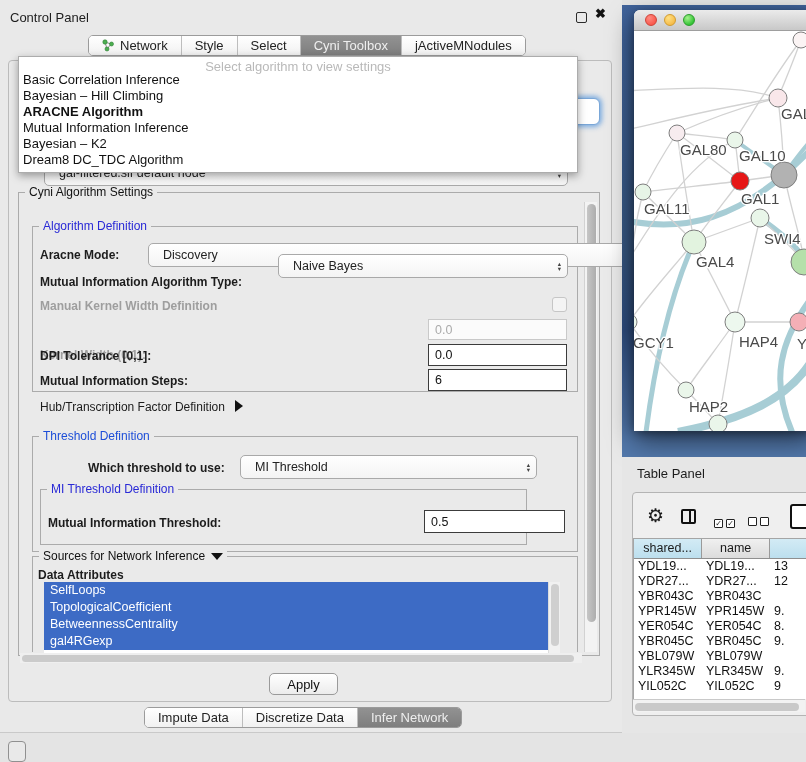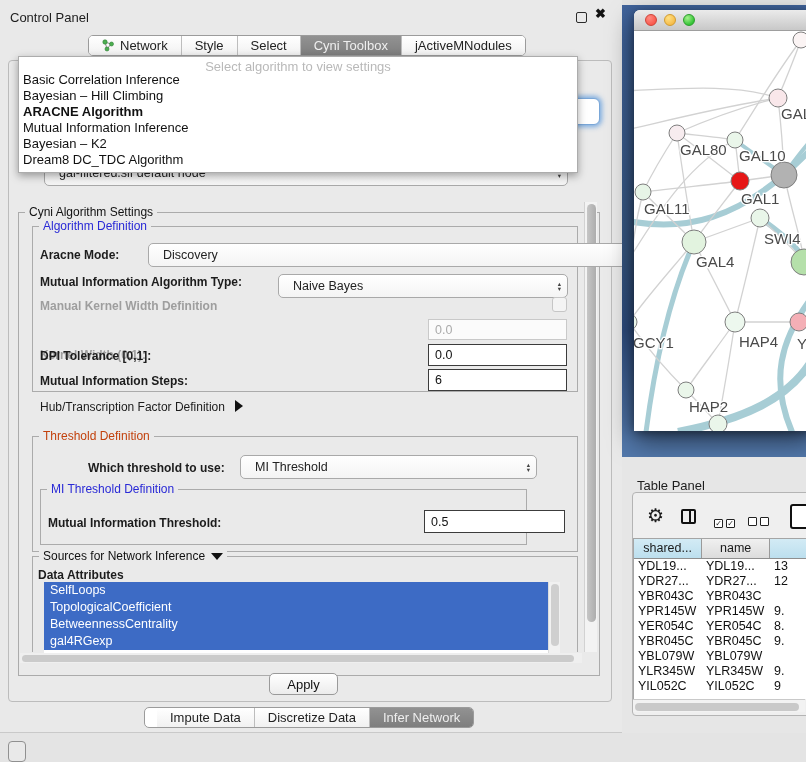--- a/index.html
+++ b/index.html
@@ -29,21 +29,21 @@
                  border:1px solid #7AA7D8; box-shadow:0 0 5px 2px rgba(95,155,220,.8); z-index:4; }
 
   .combo { background:linear-gradient(#ffffff,#f4f4f4); border:1px solid #A9A9A9; border-radius:5px;
            display:flex; align-items:center; font-size:12.5px; color:#222; padding:0 6px 0 14px; }
   .combo .arrows { margin-left:auto; display:flex; flex-direction:column; line-height:5px; font-size:6.5px; color:#444; }
   .gal-combo { left:44px; top:160px; width:524px; height:26px; z-index:2; }
 
   .group { border:1px solid #ABABAB; }
   .gtitle { position:absolute; top:-8px; left:6px; background:#EAEAEA; padding:0 4px; font-size:12px; color:#111; white-space:nowrap;}
   .gtitle.blue { color:#2929D6; }
-  .gtitle.green { color:#c2410c; }
+  .gtitle.green { color:#1d4ed8; }
 
   .lbl { font-size:12px; font-weight:bold; color:#1c1c1c; white-space:nowrap; }
   .lbl.gray { color:#9E9E9E; }
   .field { background:#fff; border:1px solid #3c3c3c; font-size:12.5px; color:#111;
            display:flex; align-items:center; justify-content:flex-start; padding:0 6px; }
   .field.disabled { border:1px solid #C9C9C9; background:#FBFBFB; color:#ABABAB; }
   .checkbox { border:1px solid #C6C6C6; border-radius:3px; background:#F4F4F4; }
 
   .vscroll { left:584px; top:202px; width:13px; height:450px; background:#F3F3F3; border-left:1px solid #D2D2D2; }
   .vscroll .thumb { position:absolute; left:2px; top:2px; width:9px; height:418px; border-radius:5px;
@@ -82,21 +82,21 @@
                   background:linear-gradient(#EBEBEB,#C8C8C8); border-bottom:1px solid #9E9E9E;
                   display:flex; align-items:center; padding-left:11px; }
   .tl { width:12px; height:12px; border-radius:50%; margin-right:7px; }
   .tl.red { background:radial-gradient(circle at 35% 30%,#FF8A80,#F95A4E 70%); border:1px solid #CE4338; }
   .tl.yellow { background:radial-gradient(circle at 35% 30%,#FFE082,#F6BD4C 70%); border:1px solid #D19C2F; }
   .tl.green { background:radial-gradient(circle at 35% 30%,#A5F28C,#35C437 70%); border:1px solid #2C9D2C; }
   .net-canvas { position:absolute; left:0; top:21px; width:180px; height:400px; background:#fff; overflow:hidden;}
 
   
   .tp-bg { left:622px; top:457px; width:184px; height:276px; background:#E6E6E6; }
-  .tp-title { left:637px; top:466px; font-size:13px; color:#1d1d1d;margin-top:12px; }
+  .tp-title { left:637px; top:466px; font-size:13px; color:#1d1d1d; }
   .tp-sub { left:632px; top:492px; width:180px; height:224px; background:#EFEFEF; border:1px solid #B4B4B4; border-radius:4px; }
   .gear { left:647px; top:504px; font-size:19px; color:#1a1a1a; }
   .colicon { left:681px; top:509px; width:15px; height:15px; border:2px solid #111; border-radius:2px; }
   .colicon i { position:absolute; left:5.5px; top:0; width:2px; height:11px; background:#111; display:block;}
   .cbx { width:9px; height:9px; border:1.5px solid #222; border-radius:1px; font-size:8px; line-height:7px;
          color:#222; text-align:center; display:inline-block; margin-right:3px; background:#fff;}
   .checks { left:714px; top:512px; }
   .unchecks { left:748px; top:512px; }
   .particon { left:790px; top:504px; width:22px; height:25px; border:2px solid #111; border-radius:3px; background:#fff;}
   .ttable { left:633px; top:538px; width:173px; height:161px; background:#fff; overflow:hidden; border-left:1px solid #A5A5A5; border-top:1px solid #A5A5A5;}
@@ -154,21 +154,21 @@
   <div class="abs focus-combo"></div>
 
   <div class="abs combo gal-combo">
     <span>gal-filtered.sif default node</span>
     <span class="arrows">
         <span>▴</span>
         <span>▾</span>
       </span>
   </div>
 
-  <div class="abs group" style="left:18px; top:212px; width:582px; height:464px;padding-left:18px;">
+  <div class="abs group" style="left:18px; top:192px; width:582px; height:464px;padding-left:18px;">
     <span class="gtitle">Cyni Algorithm Settings</span>
   </div>
   <div class="abs vscroll">
       <div class="thumb"></div>
     </div>
   <div class="abs hscroll">
       <div class="thumb"></div>
     </div>
 
   <div class="abs group" style="left:32px; top:226px; width:546px; height:166px;">
@@ -176,21 +176,21 @@
   </div>
   <div class="abs lbl" style="left:40px; top:248px;">Aracne Mode:</div>
   <div class="abs combo" style="left:128px; top:243px; width:531px; height:24px;margin-left:20px;">
     <span>Discovery</span>
     <span class="arrows">
         <span>▴</span>
         <span>▾</span>
       </span>
   </div>
   <div class="abs lbl" style="left:40px; top:275px;">Mutual Information Algorithm Type:</div>
-  <div class="abs combo" style="left:278px; top:274px; width:290px; height:24px;gap:42px;">
+  <div class="abs combo" style="left:278px; top:254px; width:290px; height:24px;gap:42px;">
     <span>Naive Bayes</span>
     <span class="arrows">
         <span>▴</span>
         <span>▾</span>
       </span>
   </div>
   <div class="abs lbl gray" style="left:40px; top:299px;">Manual Kernel Width Definition</div>
   <div class="abs checkbox" style="left:552px; top:297px; width:15px; height:15px;"></div>
   <div class="abs lbl gray" style="left:40px; top:324px;margin-top:24px;">Kernel Width (0,1):</div>
   <div class="abs field disabled" style="left:428px; top:319px; width:139px; height:21px;">
@@ -242,21 +242,21 @@
       <div class="attr-row">gal4RGexp</div>
     </div>
   <div class="abs attr-scroll" style="left:548px; top:582px;">
       <div class="thumb"></div>
     </div>
 
   <div class="abs apply-btn">
       <span>Apply</span>
     </div>
 
-  <div class="abs segbar" style="left:144px; top:707px;padding-left:12px;" id="bottom-tabs">
+  <div class="abs segbar" style="left:144px; top:707px;" id="bottom-tabs">
       <div class="seg">
         <span>Impute Data</span>
       </div>
       <div class="seg">
         <span>Discretize Data</span>
       </div>
       <div class="seg sel">
         <span>Infer Network</span>
       </div>
     </div>

